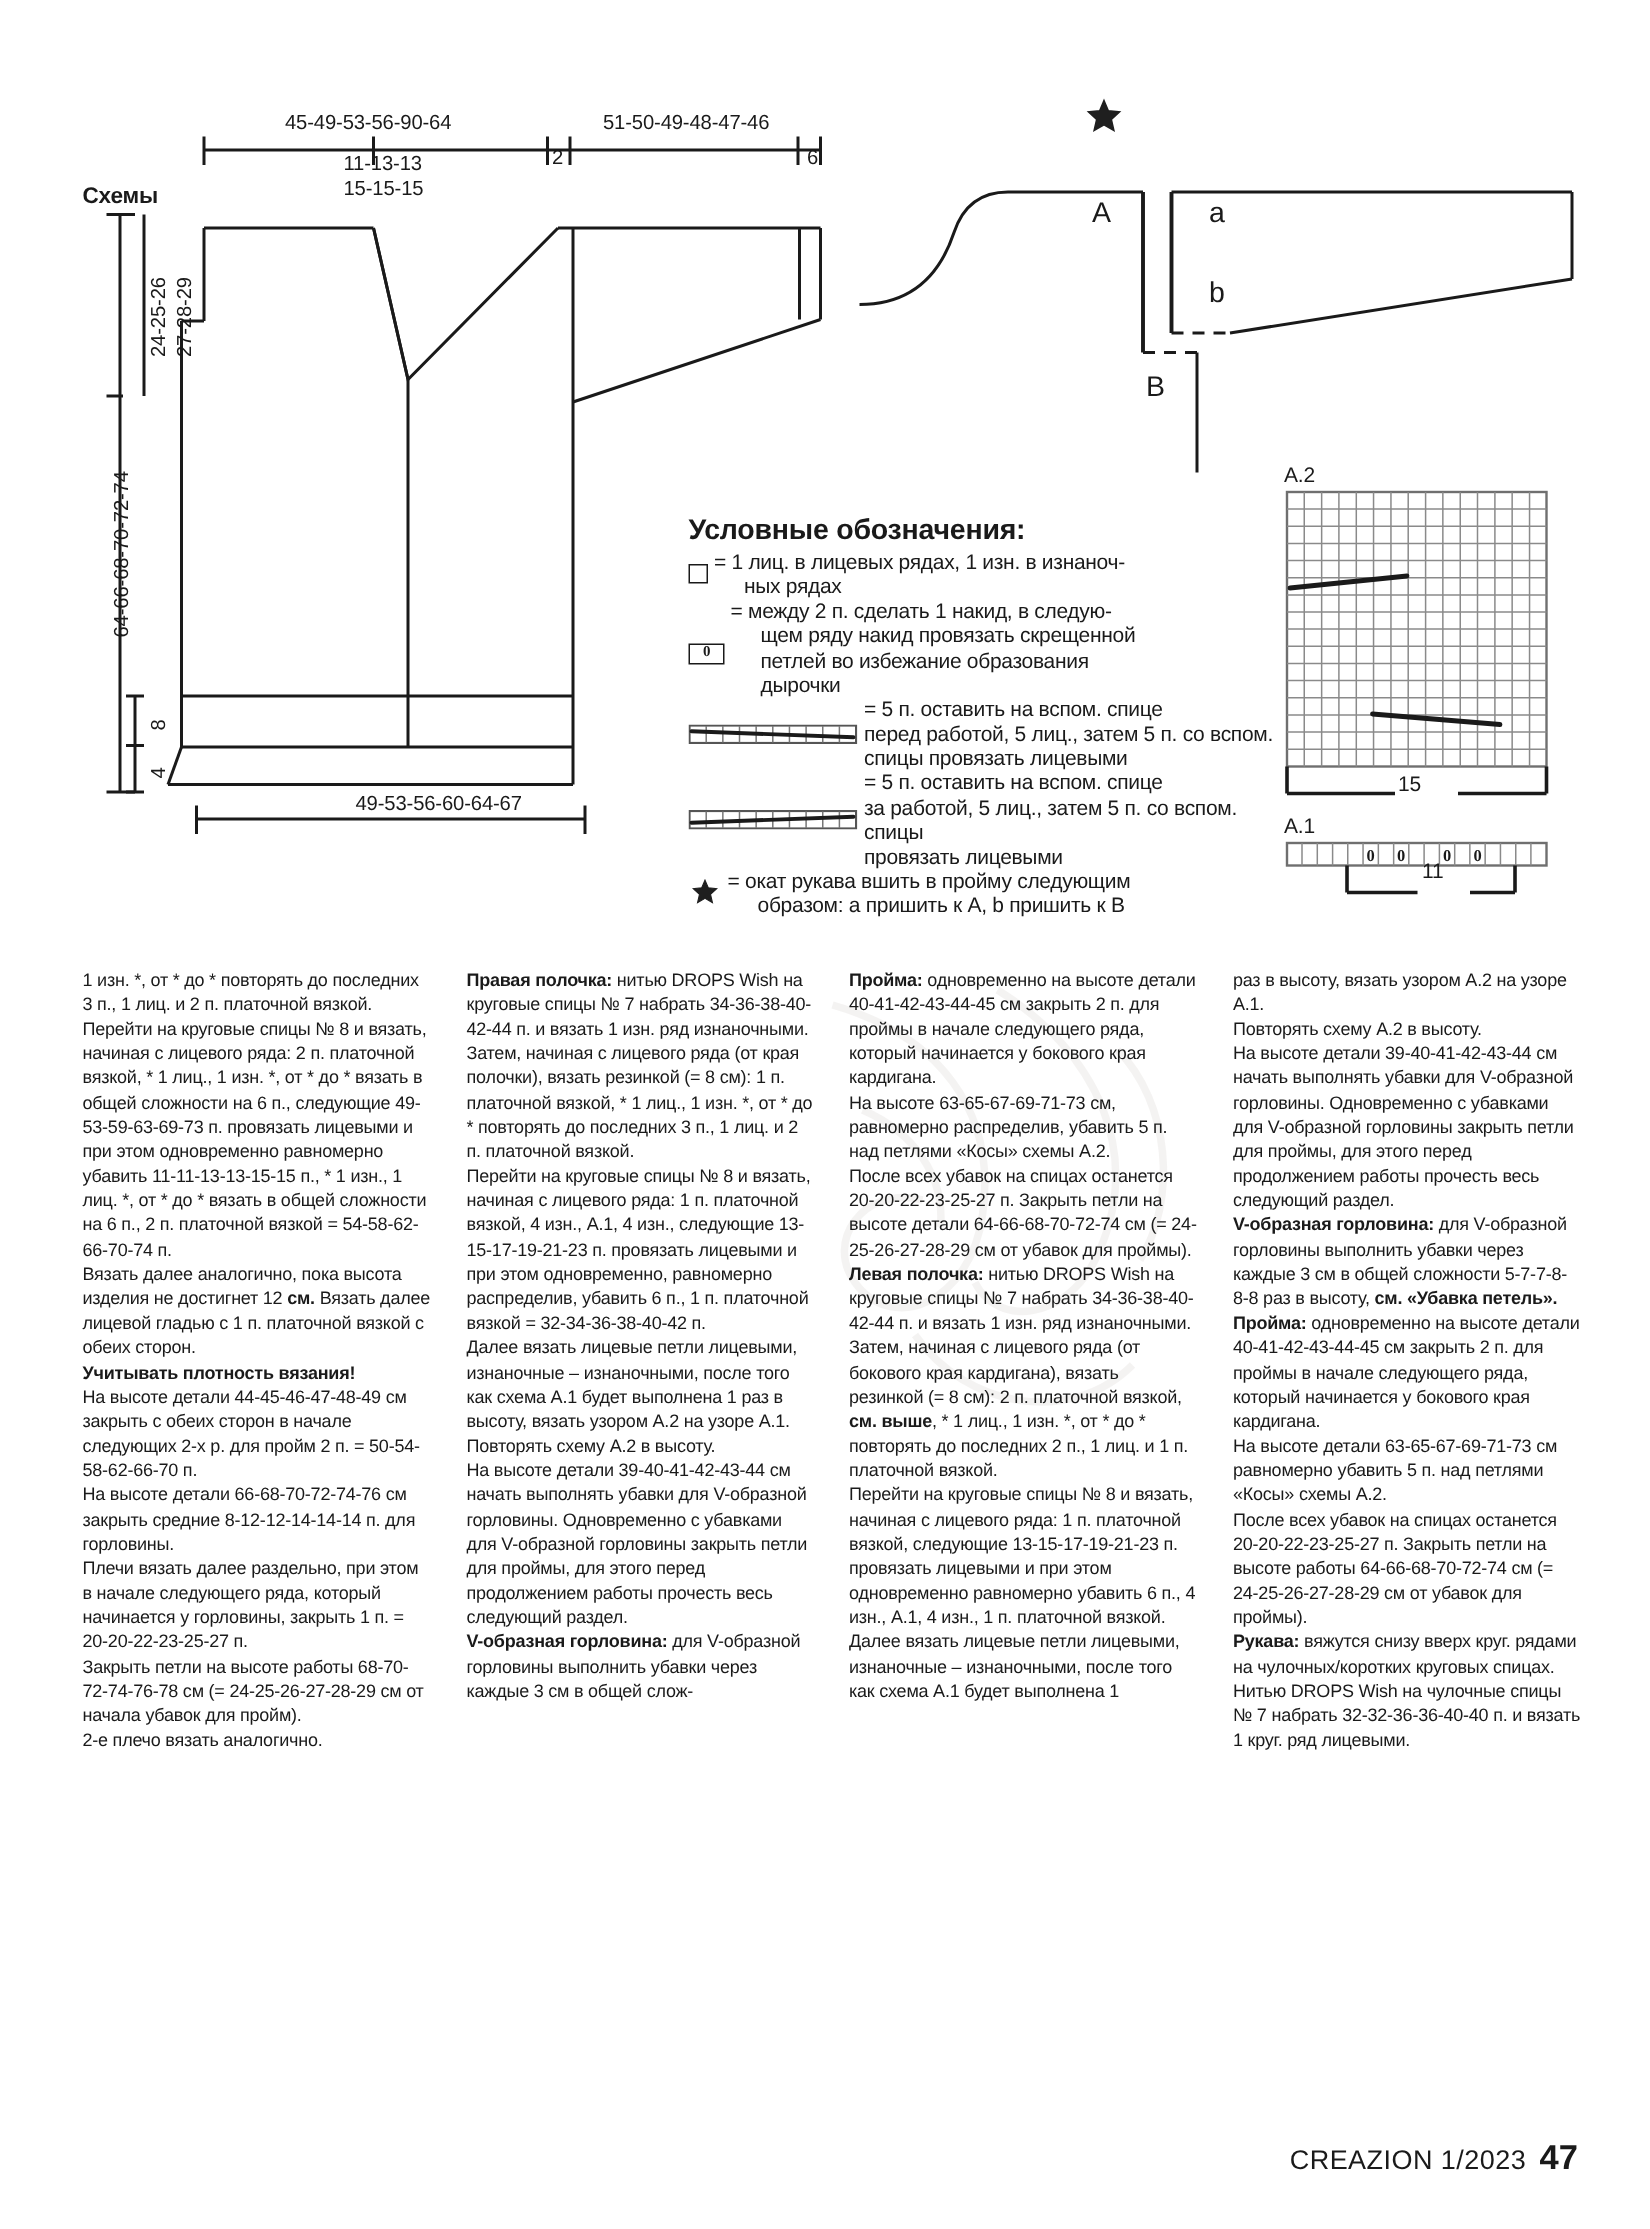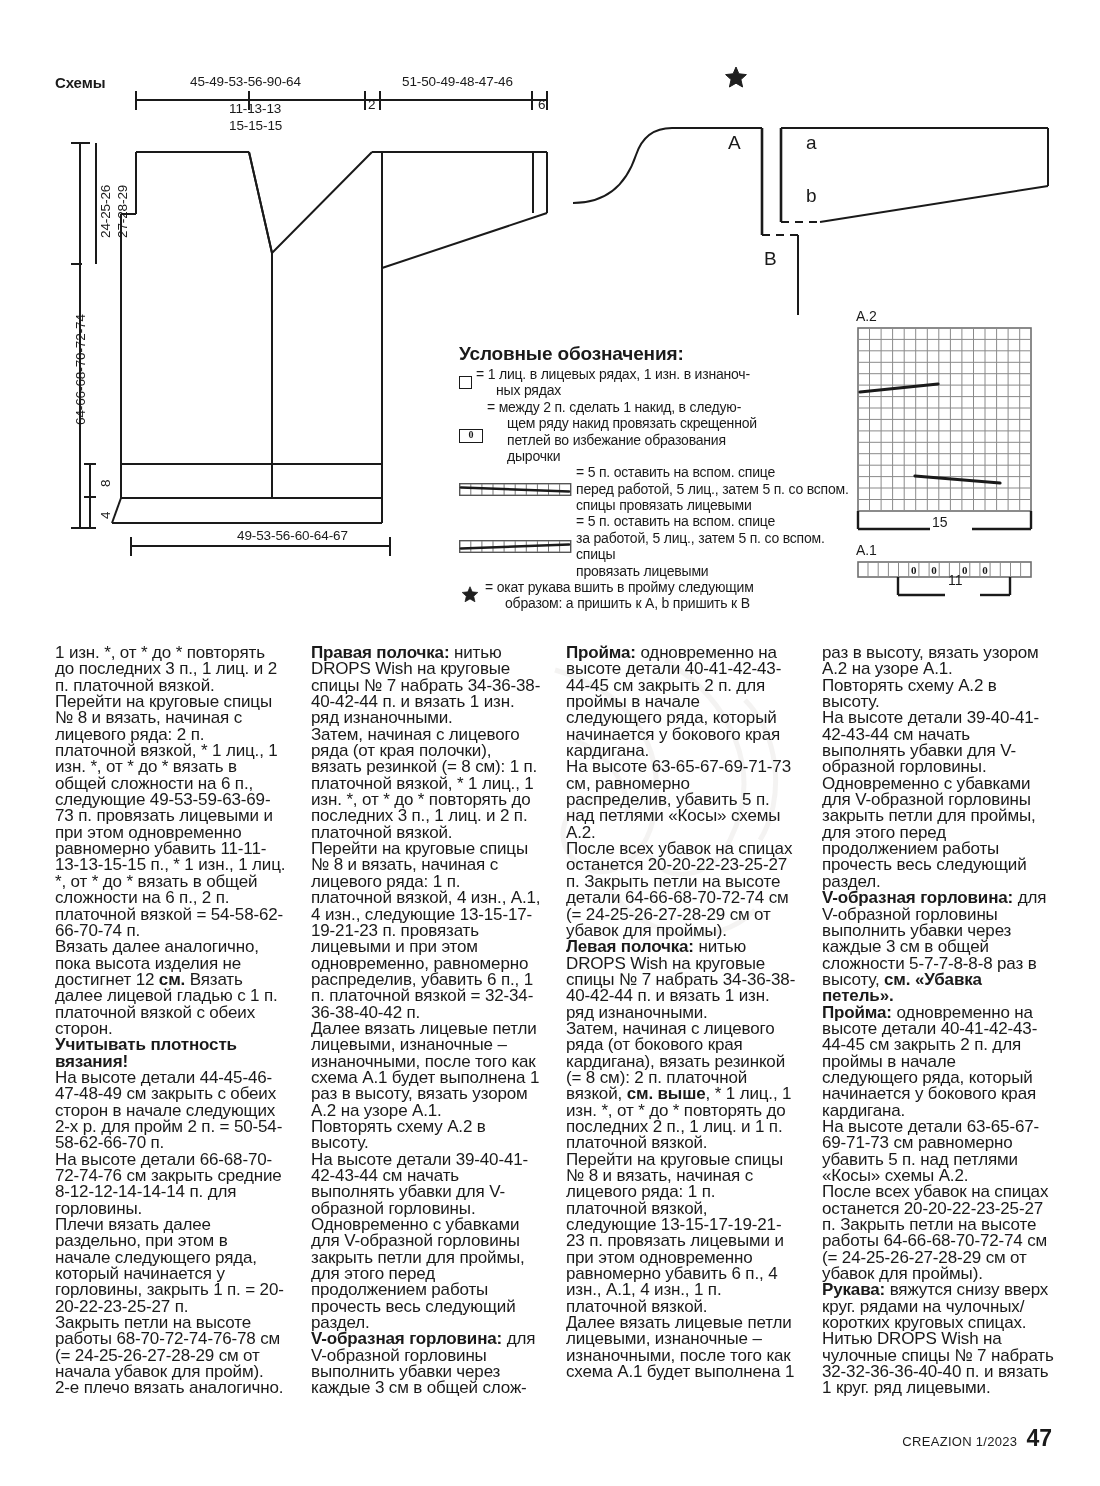--- a/index.html
+++ b/index.html
@@ -12,52 +12,52 @@
     overflow:hidden;
     -webkit-font-smoothing:antialiased;
   }
   .page{position:absolute;inset:0;}
 
   
   .schematics{position:absolute;left:0;top:0;width:1100px;height:630px;}
   .svg-layer{position:absolute;left:0;top:0;}
 
   .lbl{position:absolute;font-size:13.5px;line-height:1.15;white-space:nowrap;letter-spacing:-0.1px;}
-  .lbl.bold{font-weight:bold;}
+  .lbl.bold{font-weight:bold;margin-top:48px;}
   .lbl.vert{transform-origin:left top;transform:rotate(-90deg);}
   .lbl.big{font-size:19px;}
   .lbl.mid{font-size:14px;}
 
   
   .legend{position:absolute;left:459px;top:343px;width:390px;}
   .legend-title{font-size:19px;font-weight:bold;margin-bottom:1px;letter-spacing:-0.15px;}
   .legend-row{display:flex;align-items:center;font-size:14px;line-height:1.17;letter-spacing:-0.2px;margin-bottom:0px;}
   .legend-sym{flex:0 0 auto;margin-right:4px;position:relative;top:2px;}
   .legend-txt{flex:1 1 auto;}
   .legend-txt .ind{display:block;padding-left:20px;}
   .sym-box{display:inline-block;width:11px;height:11px;border:1.4px solid #1a1a1a;background:#fff;}
   .sym-yo{display:inline-block;width:22px;height:12px;border:1.4px solid #1a1a1a;background:#fff;text-align:center;
           font-size:10px;line-height:10px;font-family:"Liberation Serif",serif;font-weight:bold;}
 
   
   .columns{position:absolute;left:0;top:645px;width:1100px;height:790px;}
-  .col{position:absolute;top:0;width:232px;font-size:17px;line-height:16.35px;text-align:left;letter-spacing:-0.15px;}
+  .col{position:absolute;top:0;width:232px;font-size:12px;line-height:16.35px;text-align:left;letter-spacing:-0.15px;}
   .col p{margin:0;}
   .col b{font-weight:bold;}
   #col1{left:55px;}
   #col2{left:311px;}
   #col3{left:566px;}
   #col4{left:822px;}
 
   
   .watermark{position:absolute;left:515px;top:640px;width:300px;height:330px;opacity:.10;pointer-events:none;}
 
   
   .footer{position:absolute;right:48px;bottom:34px;display:flex;align-items:baseline;gap:9px;}
-  .footer .src{font-size:13px;letter-spacing:.3px;}
+  .footer .src{font-size:18px;letter-spacing:.3px;}
   .footer .pg{font-size:23px;font-weight:bold;}
 </style>
 </head>
 <body>
 
 <div class="page">
 
   <div class="schematics">
 
     <svg class="svg-layer" width="1100" height="630">

